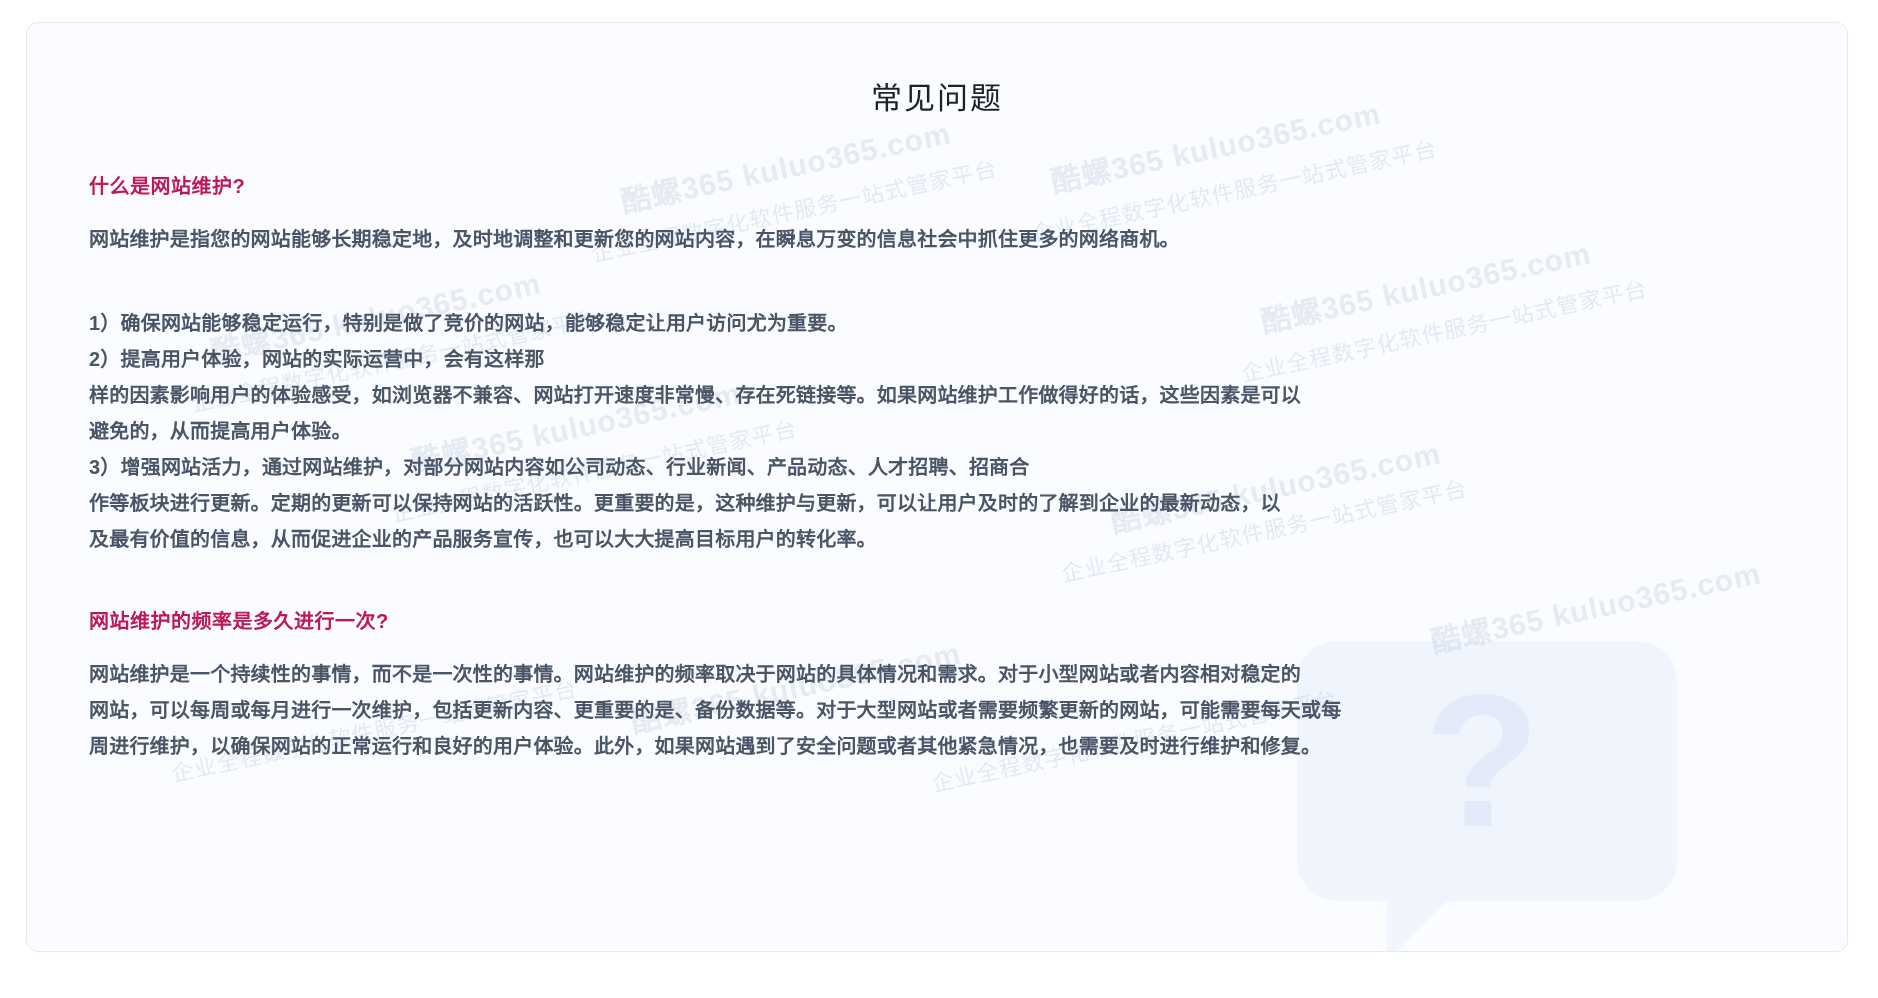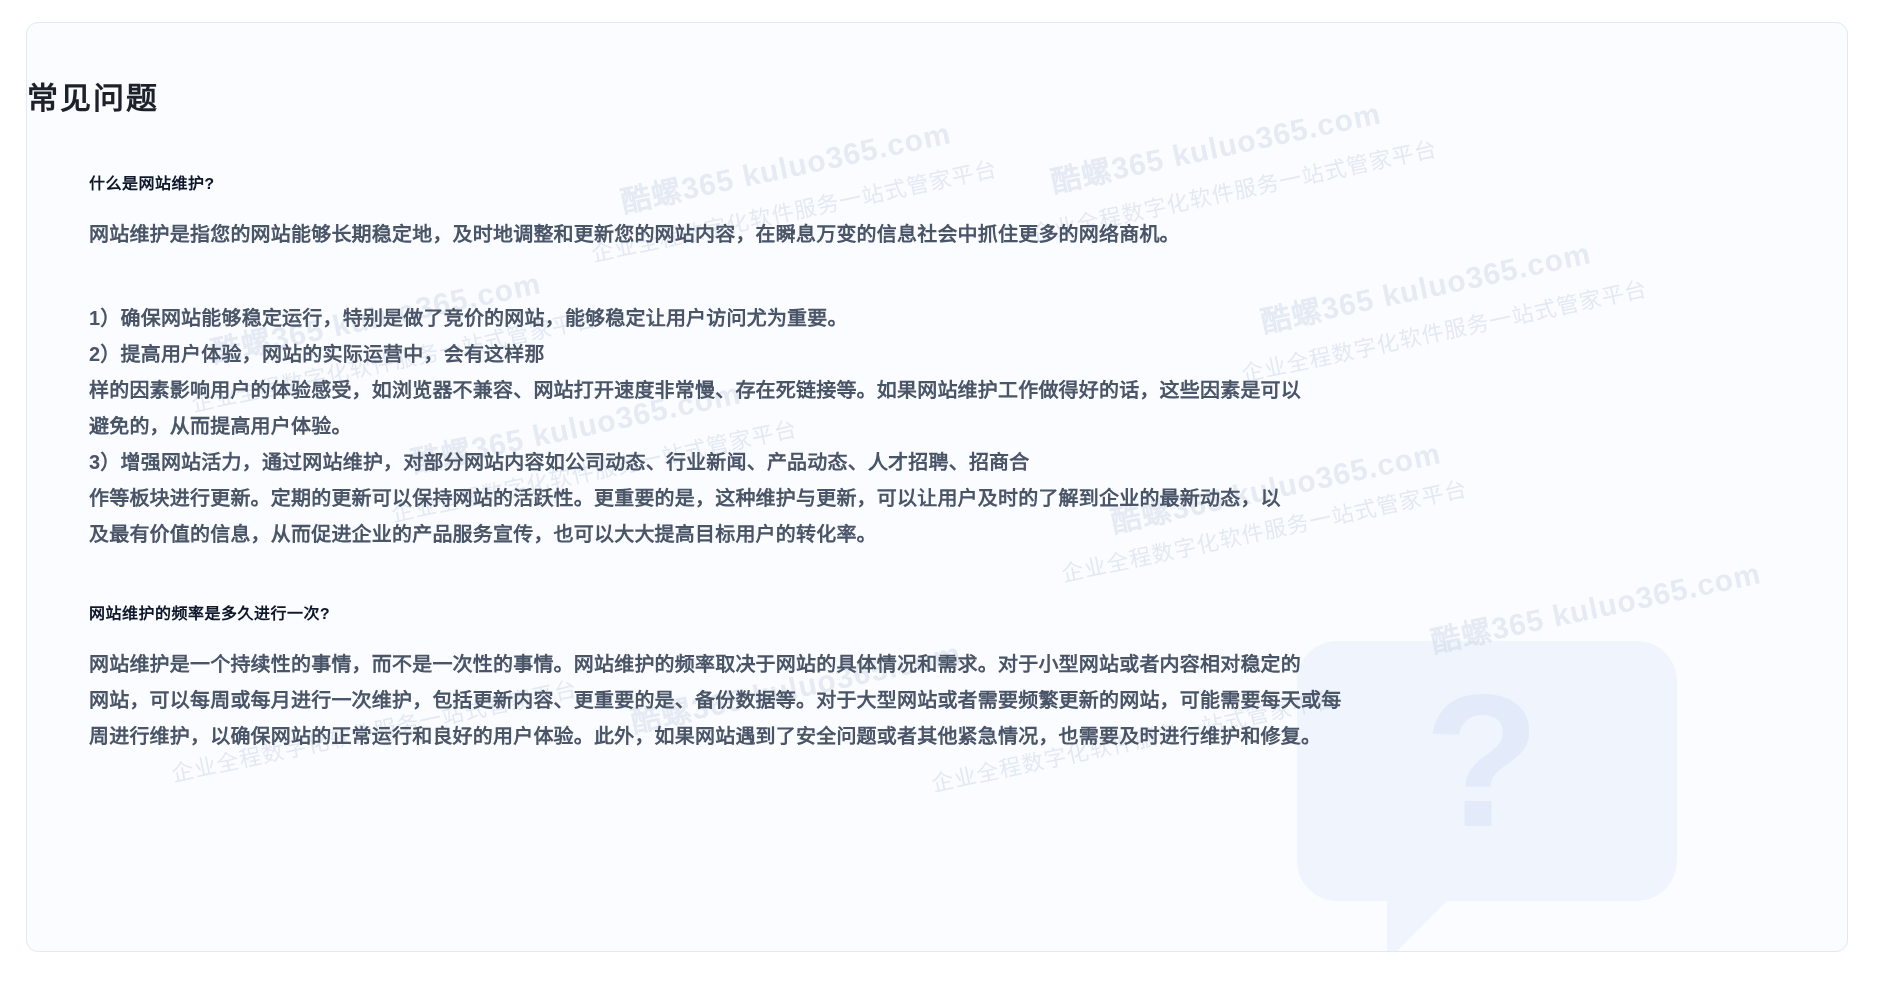--- a/index.html
+++ b/index.html
@@ -69,22 +69,23 @@
   }
   .wm.big {
     font-size: 30px;
     font-weight: bold;
     color: #c6d1e3;
     opacity: 0.4;
   }
 
   .faq-title {
     position: relative;
+    text-align: center;
     font-size: 31px;
-    font-weight: bold;
+    font-weight: normal;
     color: #1d2129;
     letter-spacing: 2px;
     margin-top: 50px;
     z-index: 3;
   }
 
   .faq-body {
     position: relative;
     z-index: 3;
     padding: 0 62px;
@@ -92,26 +93,25 @@
   }
 
   .qa-block {
     margin-bottom: 28px;
   }
   .qa-block:last-child {
     margin-bottom: 8px;
   }
 
   .qa-question {
-    color: #0f172a;
+    color: #be185d;
     font-weight: bold;
-    font-size: 16px;
+    font-size: 20px;
     letter-spacing: 0.5px;
     margin-bottom: 22px;
-    font-family: Liberation Mono, monospace;
   }
 
   .qa-answer {
     color: #4a5568;
     font-size: 20px;
     line-height: 36px;
     letter-spacing: 0.2px;
     white-space: pre-line;
     font-weight: bold;
   }

